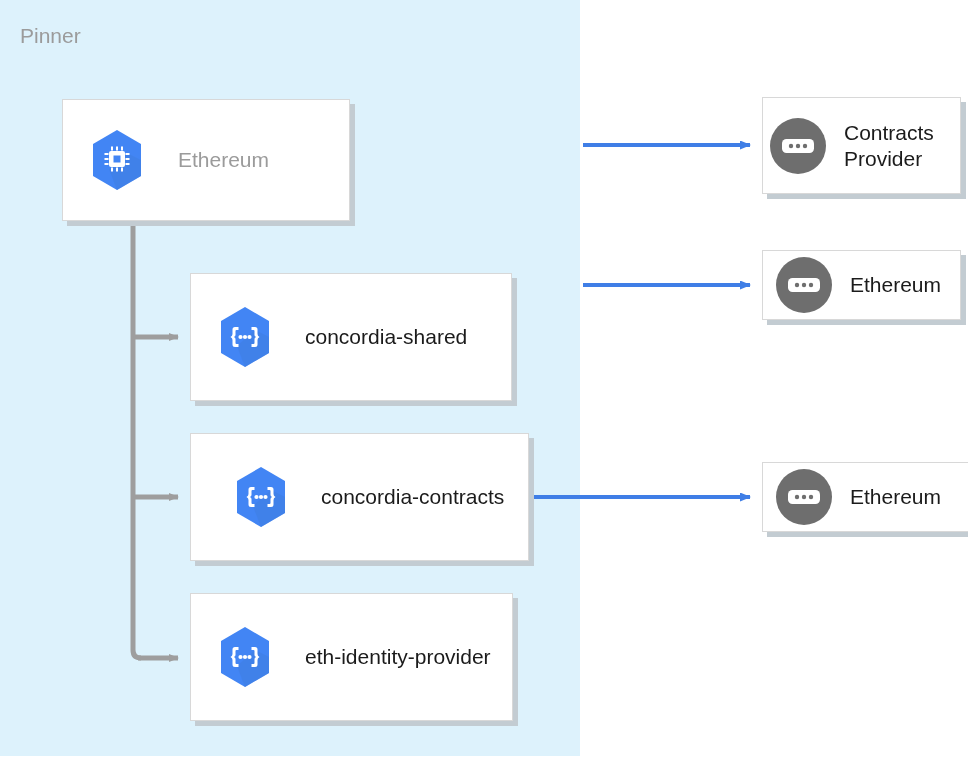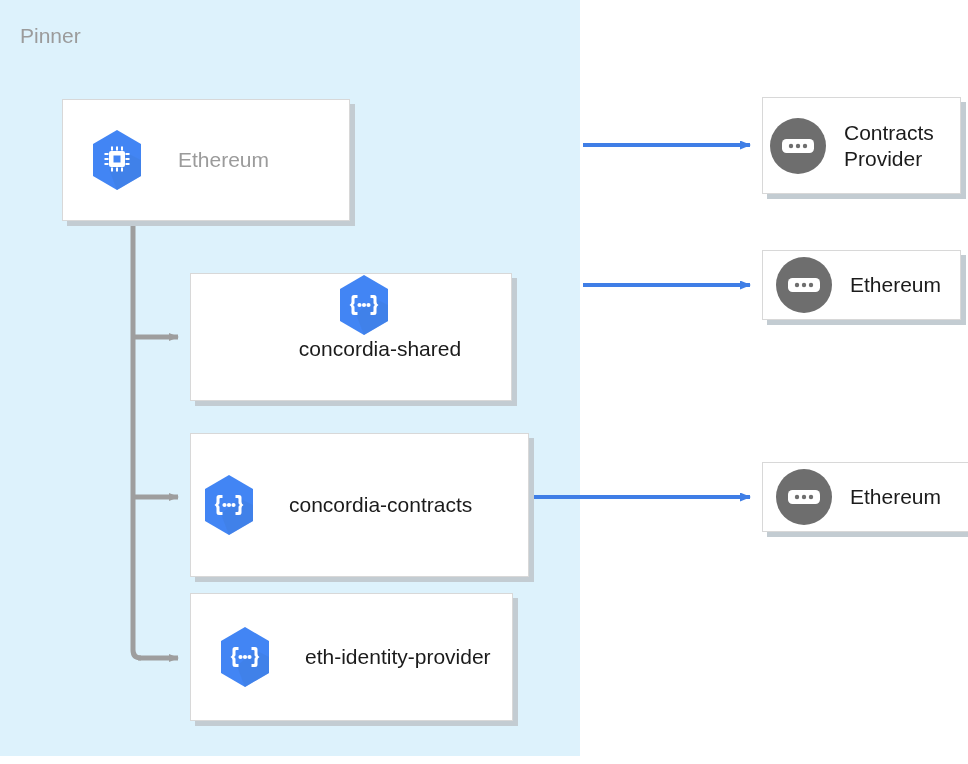--- a/index.html
+++ b/index.html
@@ -90,30 +90,29 @@
   }
   #card-service .label { margin-left: 33px; }
 
   
   #card-concordia-shared {
     left: 190px;
     top: 273px;
     width: 322px;
     height: 128px;
     padding-left: 26px;
-    flex-direction: column;
   }
   #card-concordia-shared .label { margin-left: 32px; }
 
   #card-concordia-contracts {
     left: 190px;
     top: 433px;
     width: 339px;
-    height: 144px;
-    padding-left: 10px;
+    height: 128px;
+    padding-left: 42px;
   }
   #card-concordia-contracts .label { margin-left: 32px; }
 
   #card-eth-identity-provider {
     left: 190px;
     top: 593px;
     width: 323px;
     height: 128px;
     padding-left: 26px;
   }

